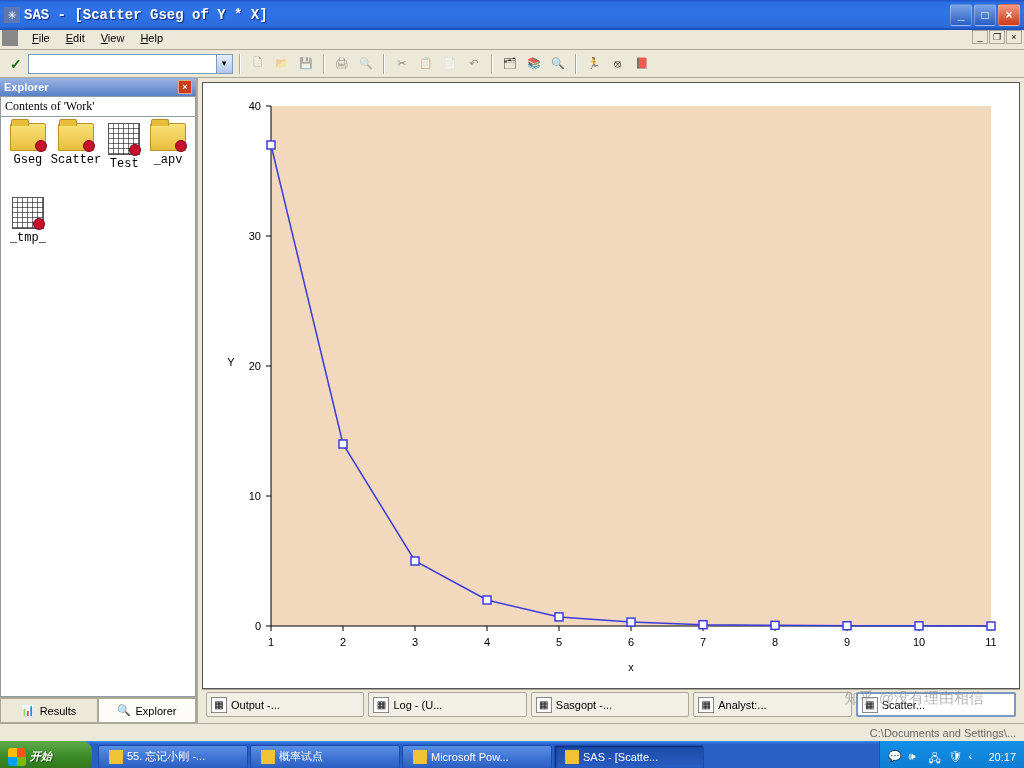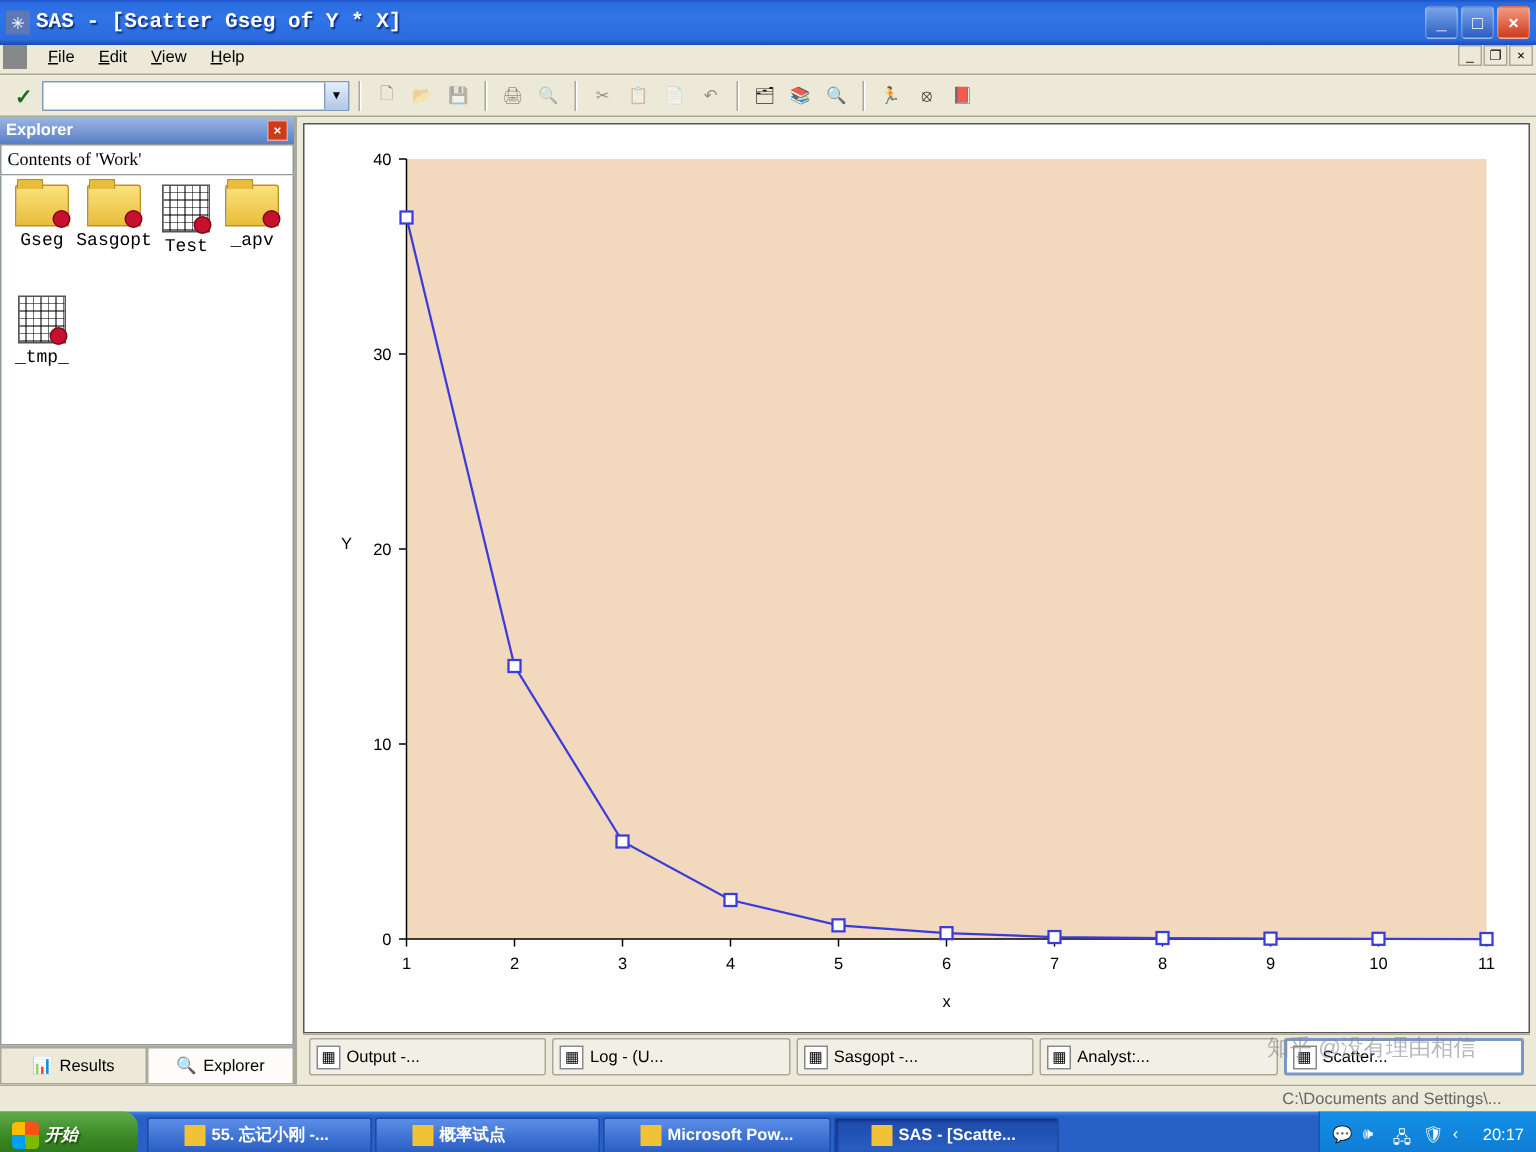--- a/index.html
+++ b/index.html
@@ -49,27 +49,27 @@
 
 .plot-container { flex:1; background:#ece9d8; display:flex; flex-direction:column; padding:4px; }
 .plot-frame { flex:1; background:#fff; border:1px solid #555; display:flex; align-items:center; justify-content:center; }
 svg { display:block; }
 
 .window-tabs { height:30px; display:flex; gap:4px; padding:2px 4px; background:#ece9d8; border-top:1px solid #aca899; }
 .wt { flex:1; max-width:165px; border:1px solid #aca899; border-radius:2px; background:#f2f0e6; display:flex; align-items:center; padding:2px 4px; gap:4px; cursor:pointer; font-family:"Courier New",monospace; font-size:13px; }
 .wt.active { background:#fff; border:2px solid #7a98c4; }
 .wt .ico { width:16px; height:16px; border:1px solid #888; background:#fff; display:flex; align-items:center; justify-content:center; font-size:10px; }
 
-.statusbar { height:18px; background:#ece9d8; border-top:1px solid #aca899; display:flex; align-items:center; padding:0 23px; font-family:"Courier New",monospace; color:#666; }
+.statusbar { height:18px; background:#ece9d8; border-top:1px solid #aca899; display:flex; align-items:center; padding:0 8px; font-family:"Courier New",monospace; color:#666; }
 .statusbar .right { margin-left:auto; }
 
 .taskbar { height:31px; background:linear-gradient(to bottom,#3f8cf3 0%,#2860c5 10%,#2860c5 90%,#1a49b4 100%); display:flex; align-items:stretch; color:#fff; }
 .start { width:92px; background:linear-gradient(to bottom,#5fab4a 0%,#3c8a28 50%,#2e7318 100%); border-radius:0 10px 10px 0; display:flex; align-items:center; padding-left:8px; font-style:italic; font-weight:bold; font-size:17px; cursor:pointer; gap:4px; text-shadow:1px 1px 1px #1a4a0f; }
 .task-btns { display:flex; align-items:center; gap:2px; padding:3px 6px; flex:1; }
-.tkbtn { height:24px; min-width:150px; max-width:170px; background:linear-gradient(to bottom,#5a8ee6,#2a5ec2); border:1px solid #1c4aa8; border-radius:2px; display:flex; align-items:center; padding:0 24px; gap:4px; font-size:11px; cursor:pointer; overflow:hidden; white-space:nowrap;font-weight:bold; }
+.tkbtn { height:24px; min-width:150px; max-width:170px; background:linear-gradient(to bottom,#5a8ee6,#2a5ec2); border:1px solid #1c4aa8; border-radius:2px; display:flex; align-items:center; padding:0 10px; gap:4px; font-size:11px; cursor:pointer; overflow:hidden; white-space:nowrap; }
 .tkbtn.active { background:linear-gradient(to bottom,#1c4aa8,#2a5ec2); box-shadow:inset 1px 1px 2px #0a2a7a; }
 .tkbtn .tico { width:14px; height:14px; background:#f2c236; }
 .tray { background:linear-gradient(to bottom,#1390e8,#0f7ad0); display:flex; align-items:center; padding:0 8px; gap:6px; border-left:1px solid #0a5da8; font-size:11px; }
 .tray .trico { width:14px; height:14px; }
 
 .watermark { position:absolute; right:40px; bottom:60px; color:#888; font-size:15px; font-family:"Microsoft YaHei",sans-serif; opacity:.6; pointer-events:none; }
 </style>
 </head>
 <body>
 
@@ -131,21 +131,21 @@
       <div class="px">×</div>
     </div>
     <div class="contents-label">Contents of 'Work'</div>
     <div class="icon-area" id="icon-area">
         <div class="file-item">
           <div class="folder-ico"></div>
           <span>Gseg</span>
         </div>
         <div class="file-item">
           <div class="folder-ico"></div>
-          <span>Sasgopt</span>
+          <span>Scatter</span>
         </div>
         <div class="file-item">
           <div class="grid-ico"></div>
           <span>Test</span>
         </div>
         <div class="file-item">
           <div class="folder-ico"></div>
           <span>_apv</span>
         </div>
         <div class="file-item">

